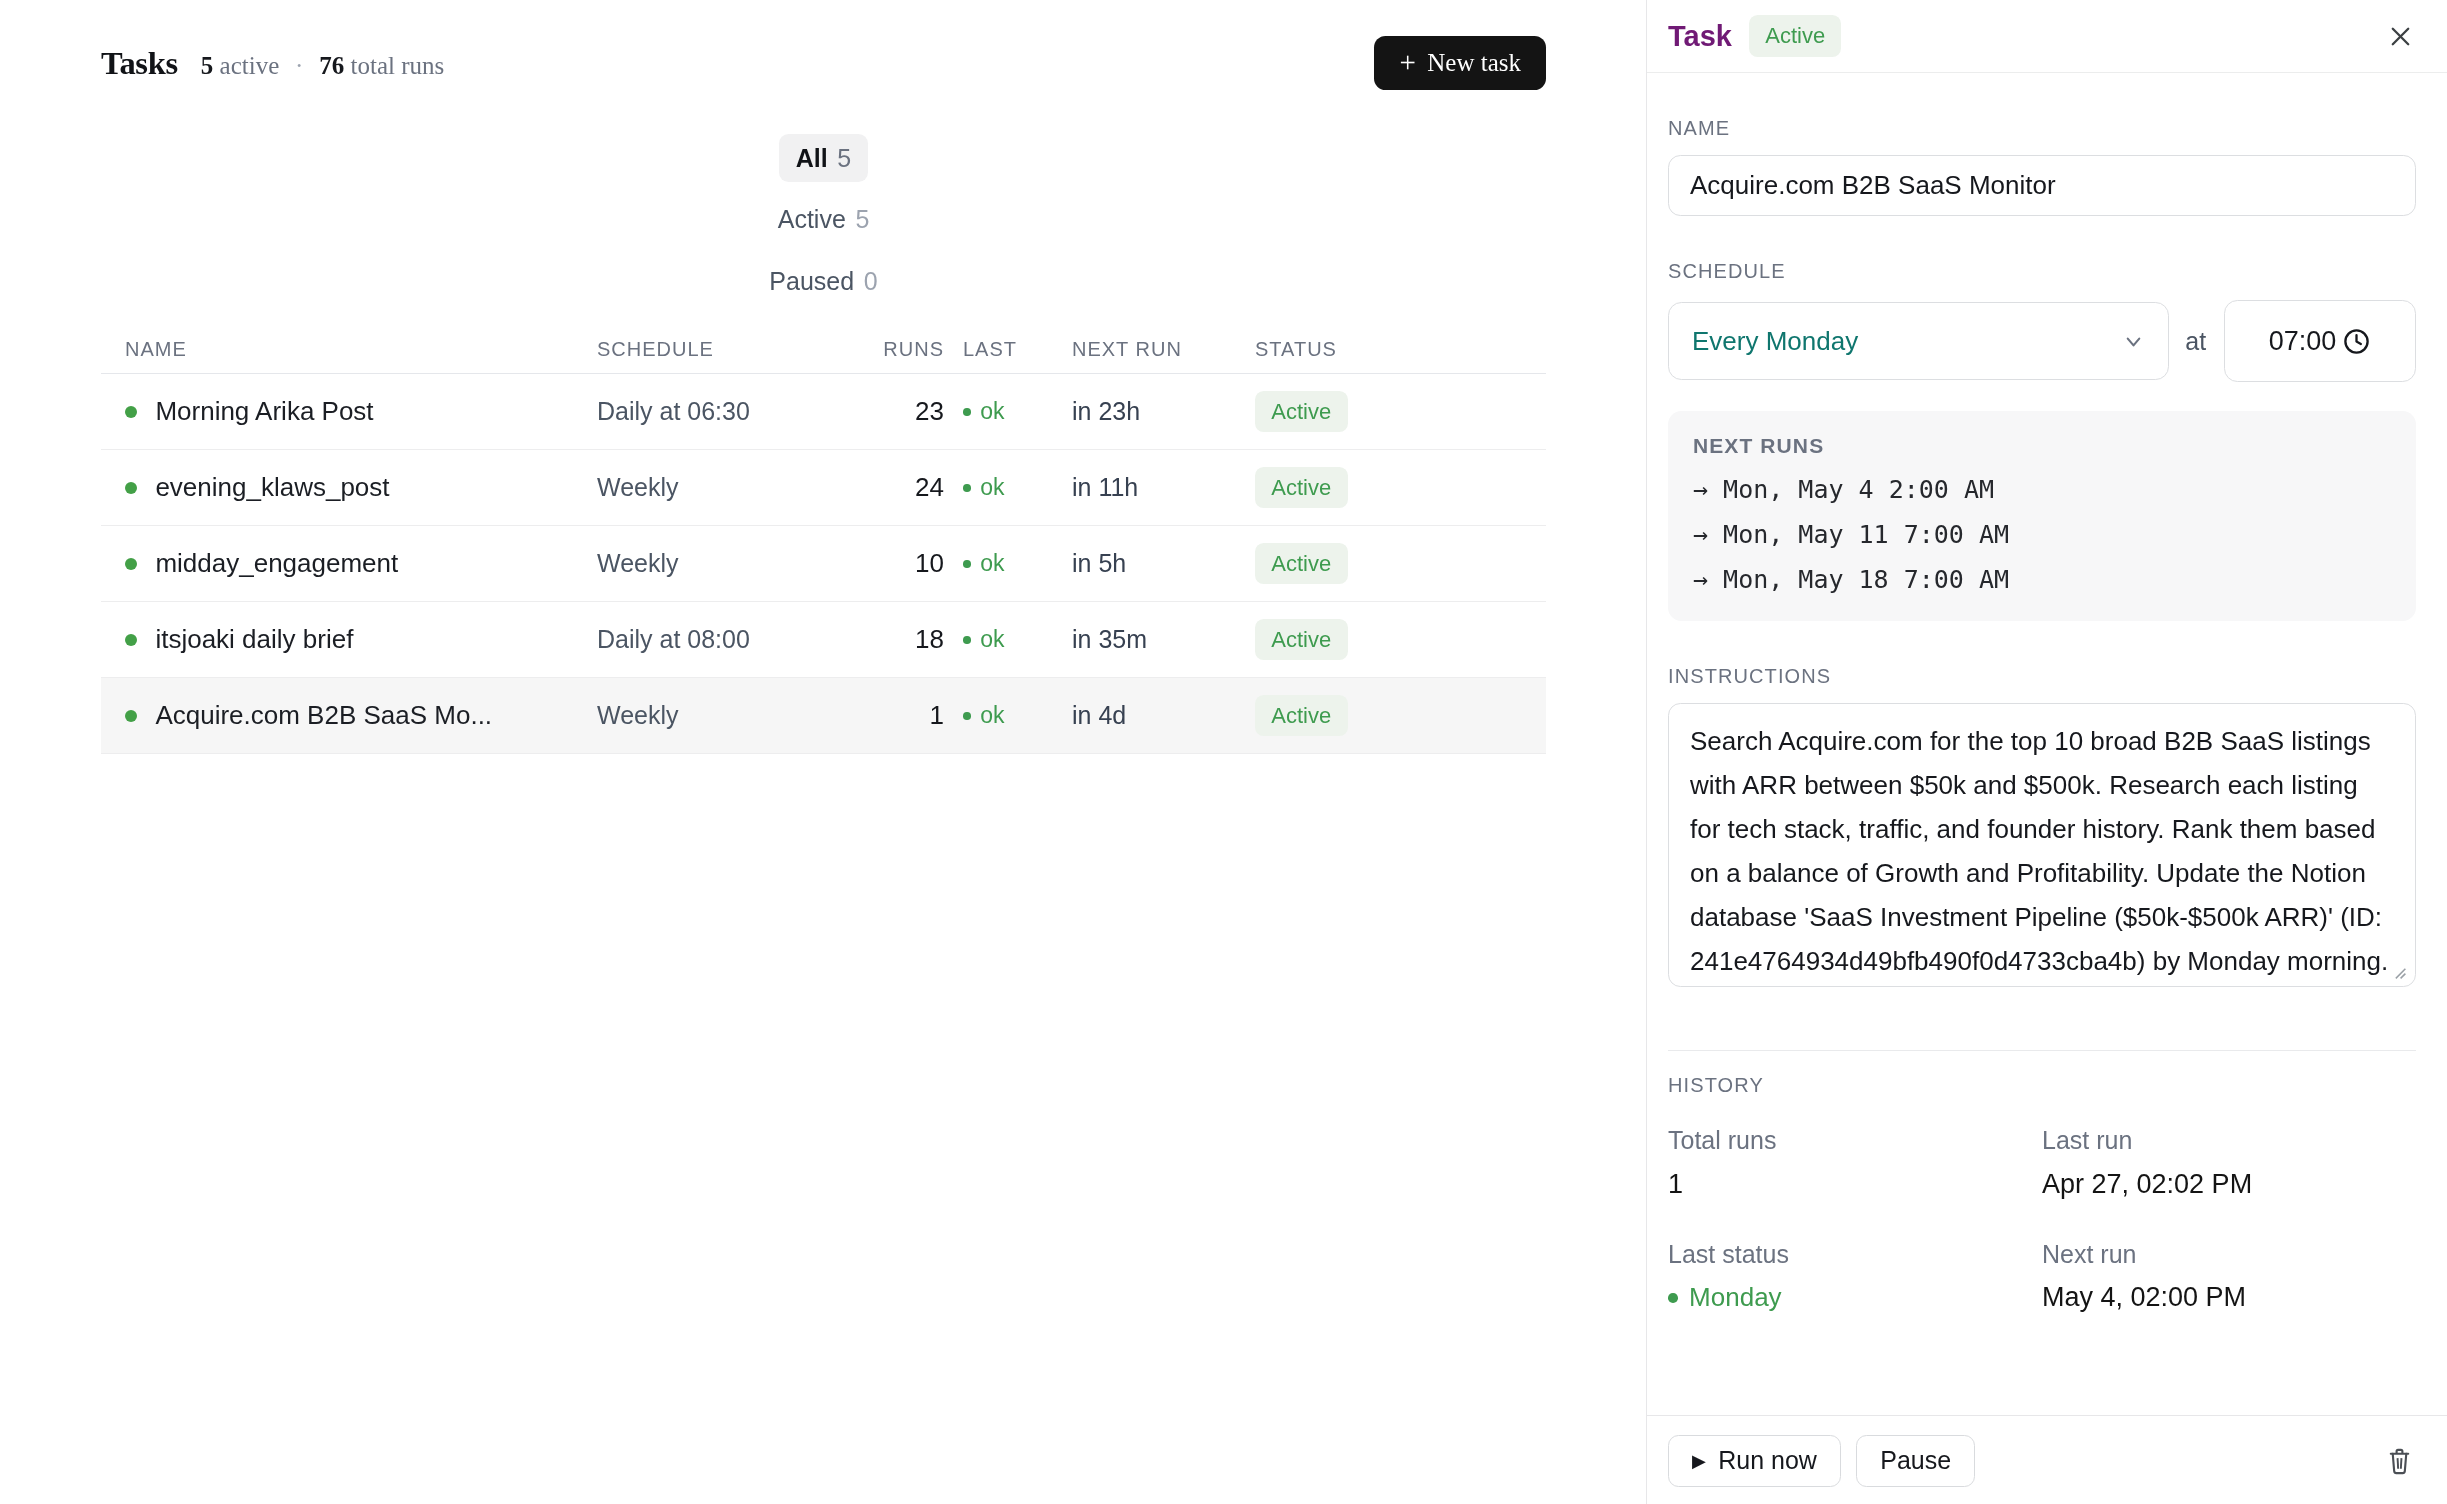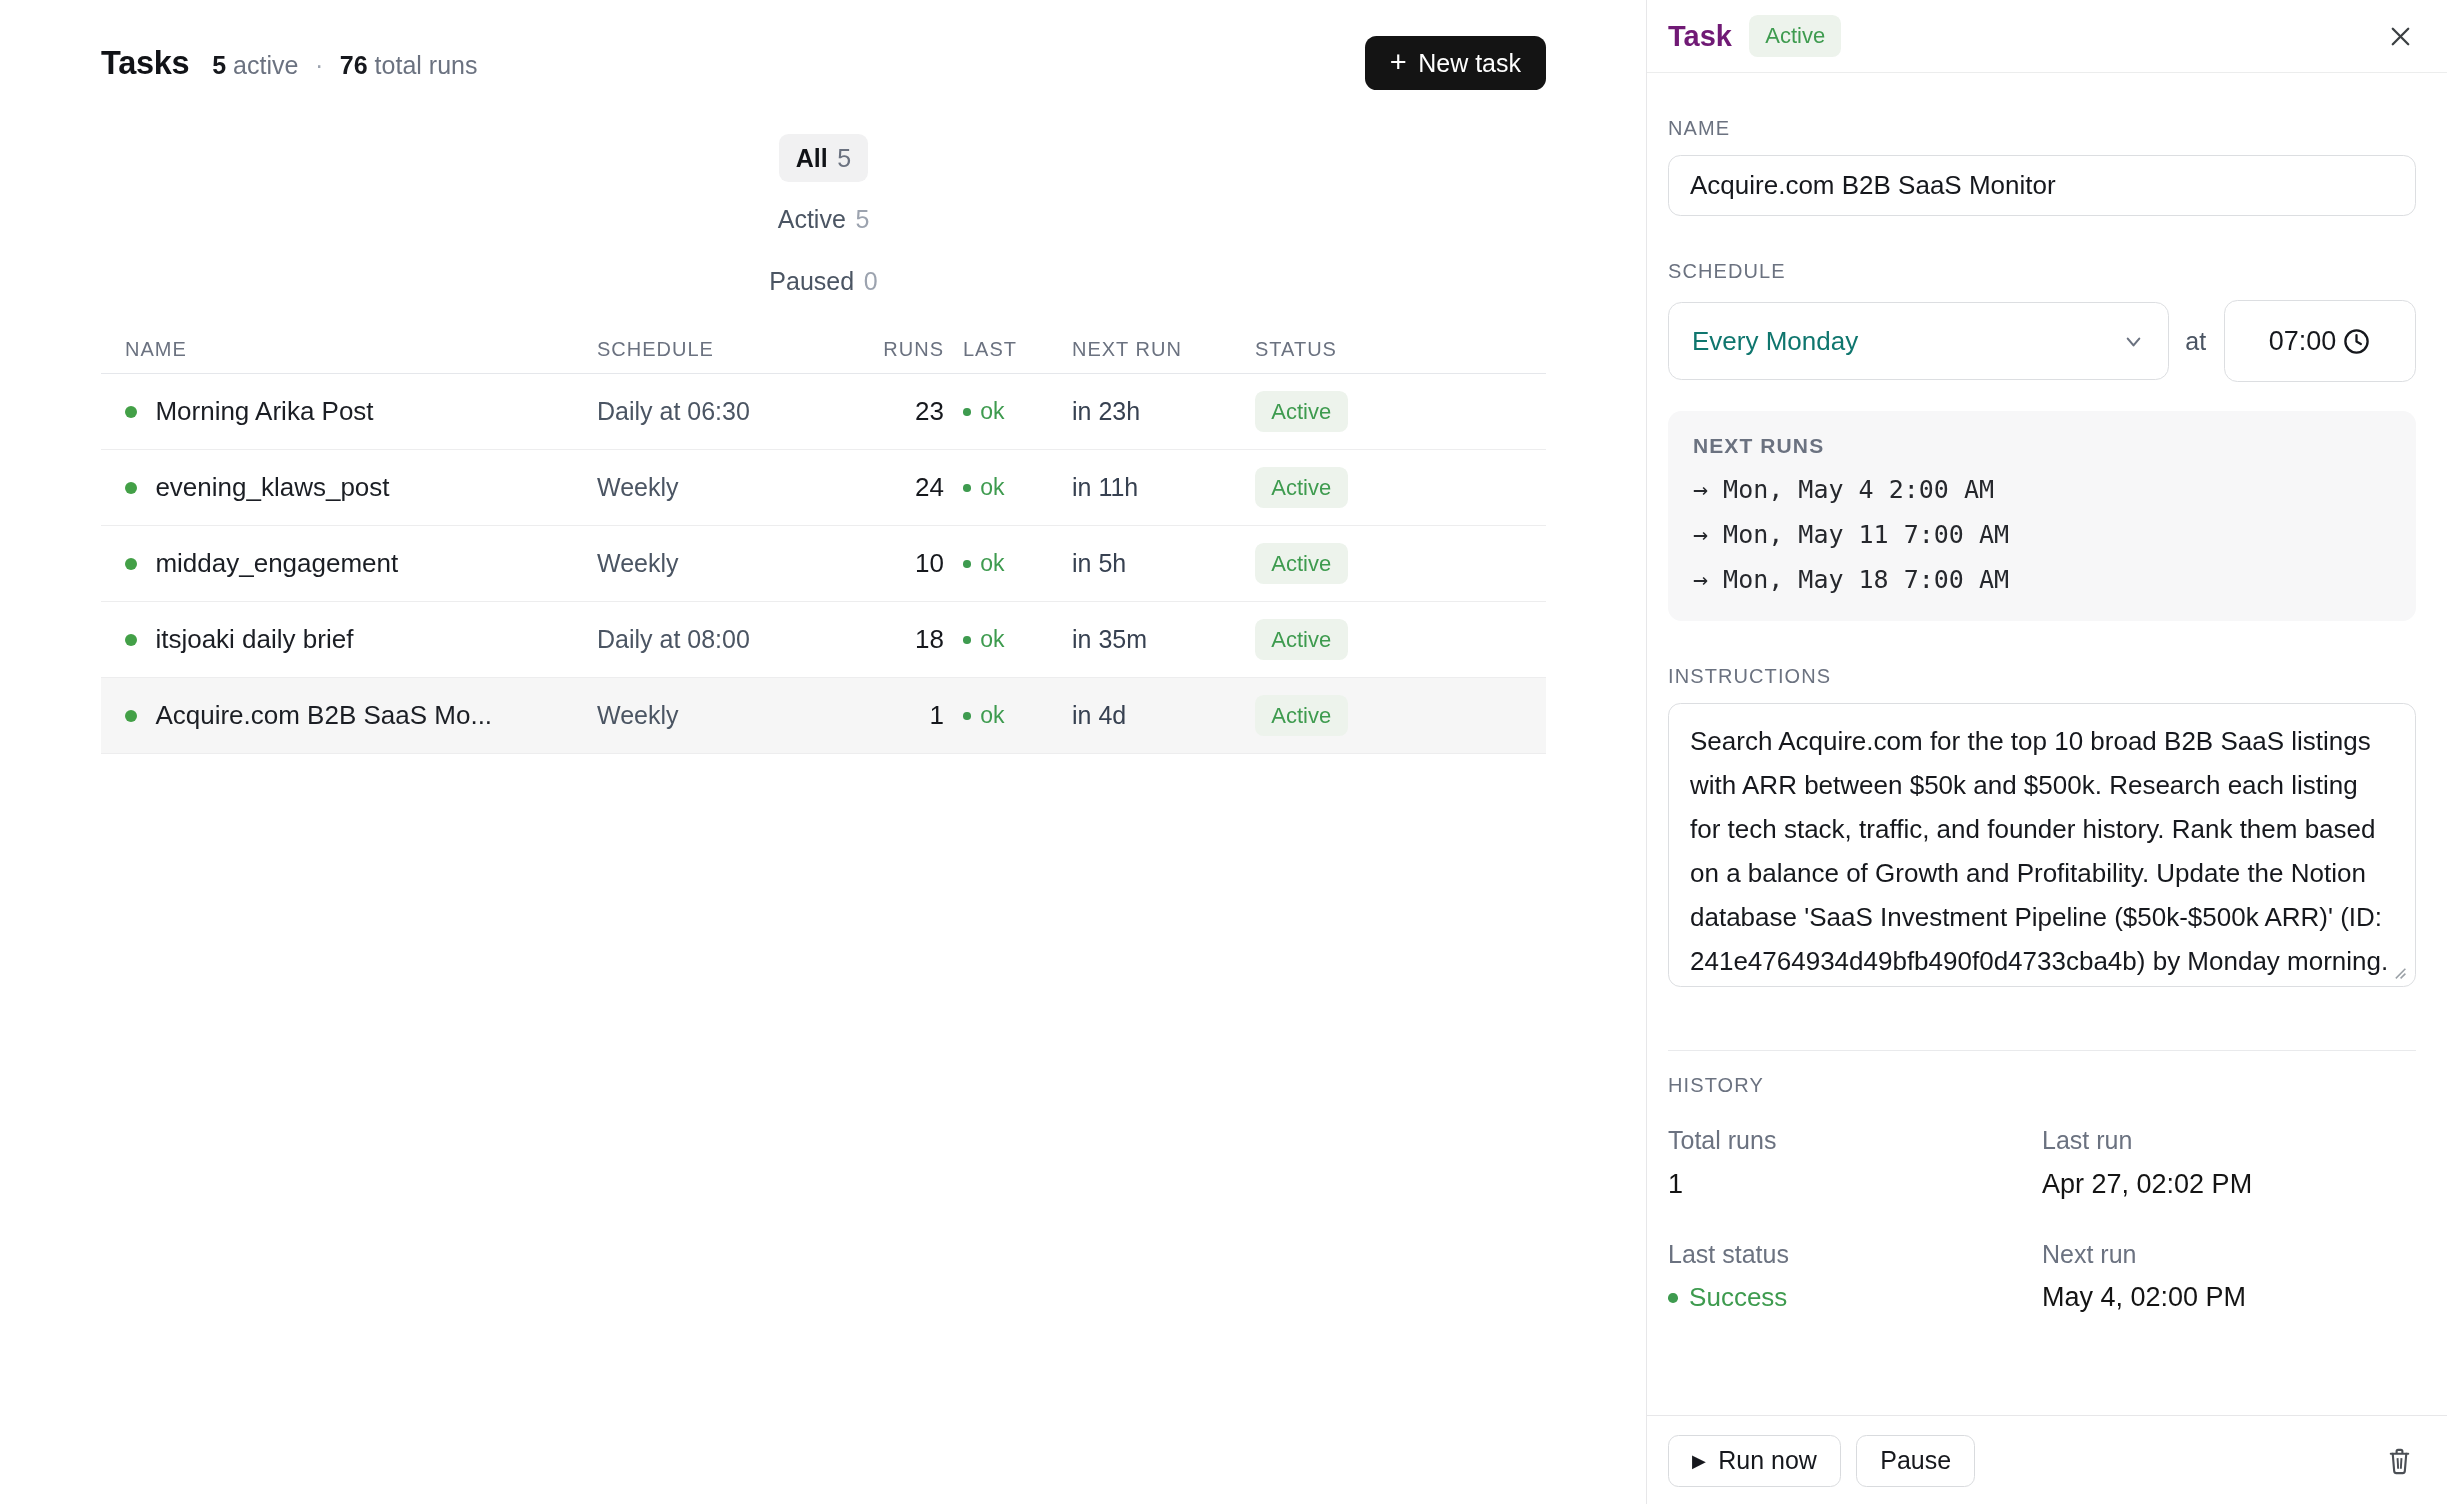--- a/index.html
+++ b/index.html
@@ -3,21 +3,21 @@
 <meta charset="utf-8">
 <style>
   * { margin:0; padding:0; box-sizing:border-box; }
   html,body { width:2447px; height:1505px; background:#ffffff; overflow:hidden;
     font-family:"Liberation Sans","DejaVu Sans",sans-serif; color:#16181d; }
   .app { display:flex; width:2447px; height:1505px; }
 
   
   .main { width:1646px; height:100%; }
   .main-inner { padding:36px 100px 0 101px; }
-  .main-header { display:flex; align-items:center; }
+  .main-header { display:flex; align-items:center;font-family:Liberation Serif, serif; }
   .title-group { display:flex; align-items:baseline; }
   .page-title { font-size:32.5px; font-weight:700; letter-spacing:-0.3px; color:#111317; }
   .subtitle { margin-left:23px; font-size:25px; color:#6b7280; }
   .subtitle b { color:#16181d; font-weight:600; }
   .subtitle .sep { margin:0 9.6px; color:#9ca3af; }
   .spacer { flex:1; }
   .new-task-btn { display:flex; align-items:center; gap:11.5px; background:#141414; color:#fff;
     border:none; border-radius:11.5px; height:54px; padding:0 25px; font-size:25px; cursor:pointer;
     font-family:inherit; }
   .new-task-btn .plus { font-size:29px; font-weight:400; line-height:1; margin-top:-1.9px; }
@@ -296,21 +296,21 @@
           <div class="h-value">1</div>
         </div>
         <div>
           <div class="h-label">Last run</div>
           <div class="h-value">Apr 27, 02:02 PM</div>
         </div>
         <div>
           <div class="h-label">Last status</div>
           <div class="h-value success">
             <span class="s-dot"></span>
-            <span>Success</span>
+            <span>Monday</span>
           </div>
         </div>
         <div>
           <div class="h-label">Next run</div>
           <div class="h-value">May 4, 02:00 PM</div>
         </div>
       </div>
     </div>
 
     <div class="panel-spacer"></div>

